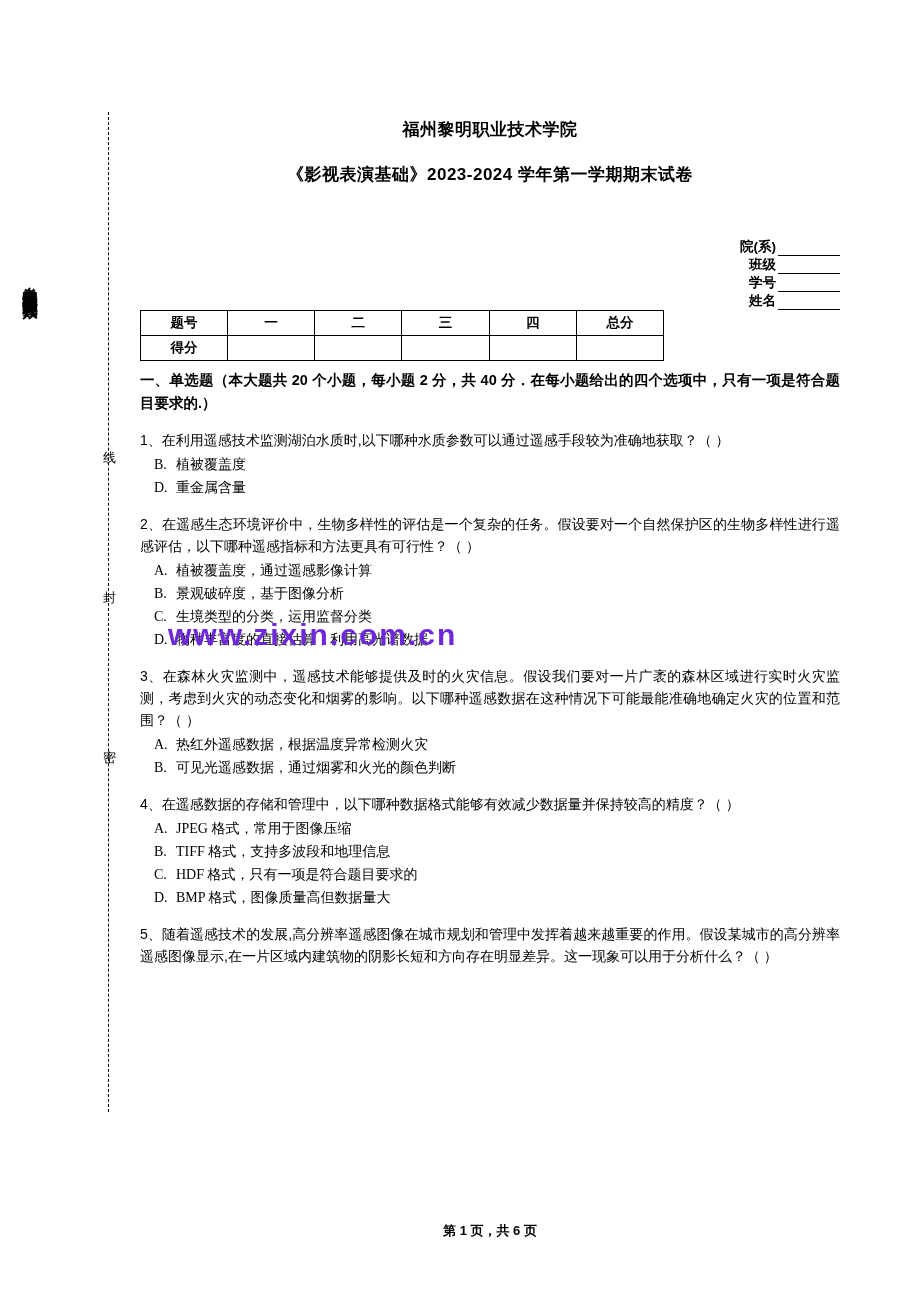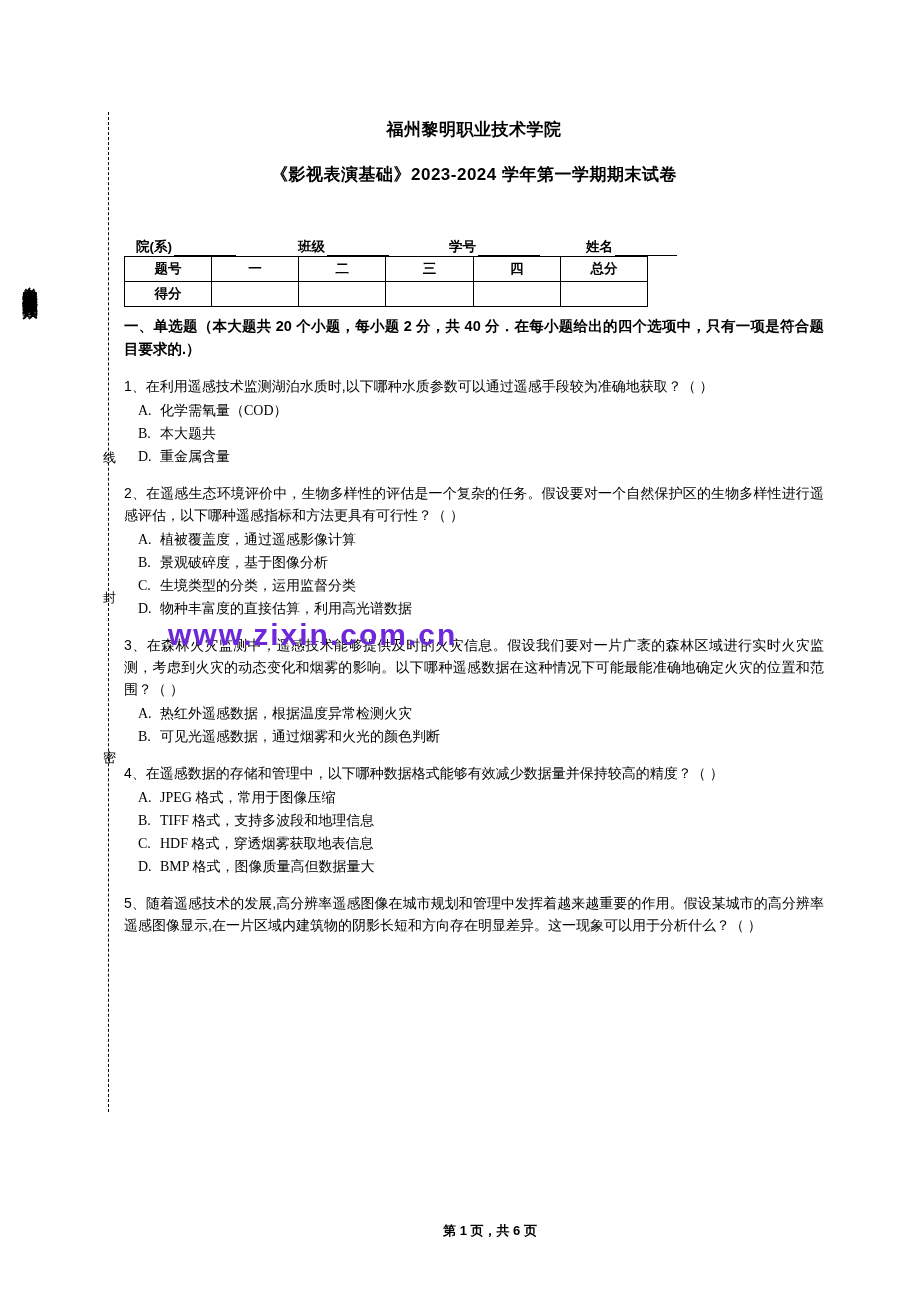--- a/index.html
+++ b/index.html
@@ -58,21 +58,21 @@
     writing-mode: vertical-rl;
     text-orientation: upright;
   }
   .seal-mark.m1 { top: 440px; }
   .seal-mark.m2 { top: 580px; }
   .seal-mark.m3 { top: 740px; }
 
   
   .page {
     position: absolute;
-    left: 124px;
+    left: 140px;
     top: 0;
     width: 700px;
     height: 1302px;
   }
 
   .title1 {
     margin-top: 118px;
     text-align: center;
     font-family: "Liberation Sans", sans-serif;
     font-size: 17px;
@@ -89,20 +89,21 @@
   }
 
   .info-row {
     margin-top: 52px;
     display: flex;
     align-items: flex-end;
     font-family: "Liberation Sans", sans-serif;
     font-size: 13.5px;
     font-weight: bold;
     padding-left: 12px;
+    flex-direction: column;
   }
   .info-item {
     display: flex;
     align-items: flex-end;
     white-space: nowrap;
   }
   .info-item .lbl { margin-right: 2px; }
   .info-item .blank {
     display: inline-block;
     border-bottom: 1px solid #000;
@@ -252,24 +253,21 @@
     </tr>
   </tbody>
     </table>
 
   <div class="section-head">一、单选题（本大题共 20 个小题，每小题 2 分，共 40 分．在每小题给出的四个选项中，只有一项是符合题目要求的.）</div>
 
   <div class="q">
     <span class="stem">1、在利用遥感技术监测湖泊水质时,以下哪种水质参数可以通过遥感手段较为准确地获取？（ ）</span>
     <div class="opts">
       <div class="opt">
-        <span class="ltr">A.</span><span>化学需氧量（COD）</span>
-      </div>
-      <div class="opt">
-        <span class="ltr">B.</span><span>本大题共</span>
+        <span class="ltr">B.</span><span>植被覆盖度</span>
       </div>
       <div class="opt">
         <span class="ltr">D.</span><span>重金属含量</span>
       </div>
     </div>
   </div>
 
   <div class="q">
     <span class="stem">2、在遥感生态环境评价中，生物多样性的评估是一个复杂的任务。假设要对一个自然保护区的生物多样性进行遥感评估，以下哪种遥感指标和方法更具有可行性？（ ）</span>
     <div class="opts">
@@ -303,21 +301,21 @@
   <div class="q">
     <span class="stem">4、在遥感数据的存储和管理中，以下哪种数据格式能够有效减少数据量并保持较高的精度？（ ）</span>
     <div class="opts">
       <div class="opt">
         <span class="ltr">A.</span><span>JPEG 格式，常用于图像压缩</span>
       </div>
       <div class="opt">
         <span class="ltr">B.</span><span>TIFF 格式，支持多波段和地理信息</span>
       </div>
       <div class="opt">
-        <span class="ltr">C.</span><span>HDF 格式，穿透烟雾获取地表信息</span>
+        <span class="ltr">C.</span><span>HDF 格式，只有一项是符合题目要求的</span>
       </div>
       <div class="opt">
         <span class="ltr">D.</span><span>BMP 格式，图像质量高但数据量大</span>
       </div>
     </div>
   </div>
 
   <div class="q">
     <span class="stem">5、随着遥感技术的发展,高分辨率遥感图像在城市规划和管理中发挥着越来越重要的作用。假设某城市的高分辨率遥感图像显示,在一片区域内建筑物的阴影长短和方向存在明显差异。这一现象可以用于分析什么？（ ）</span>
   </div>

